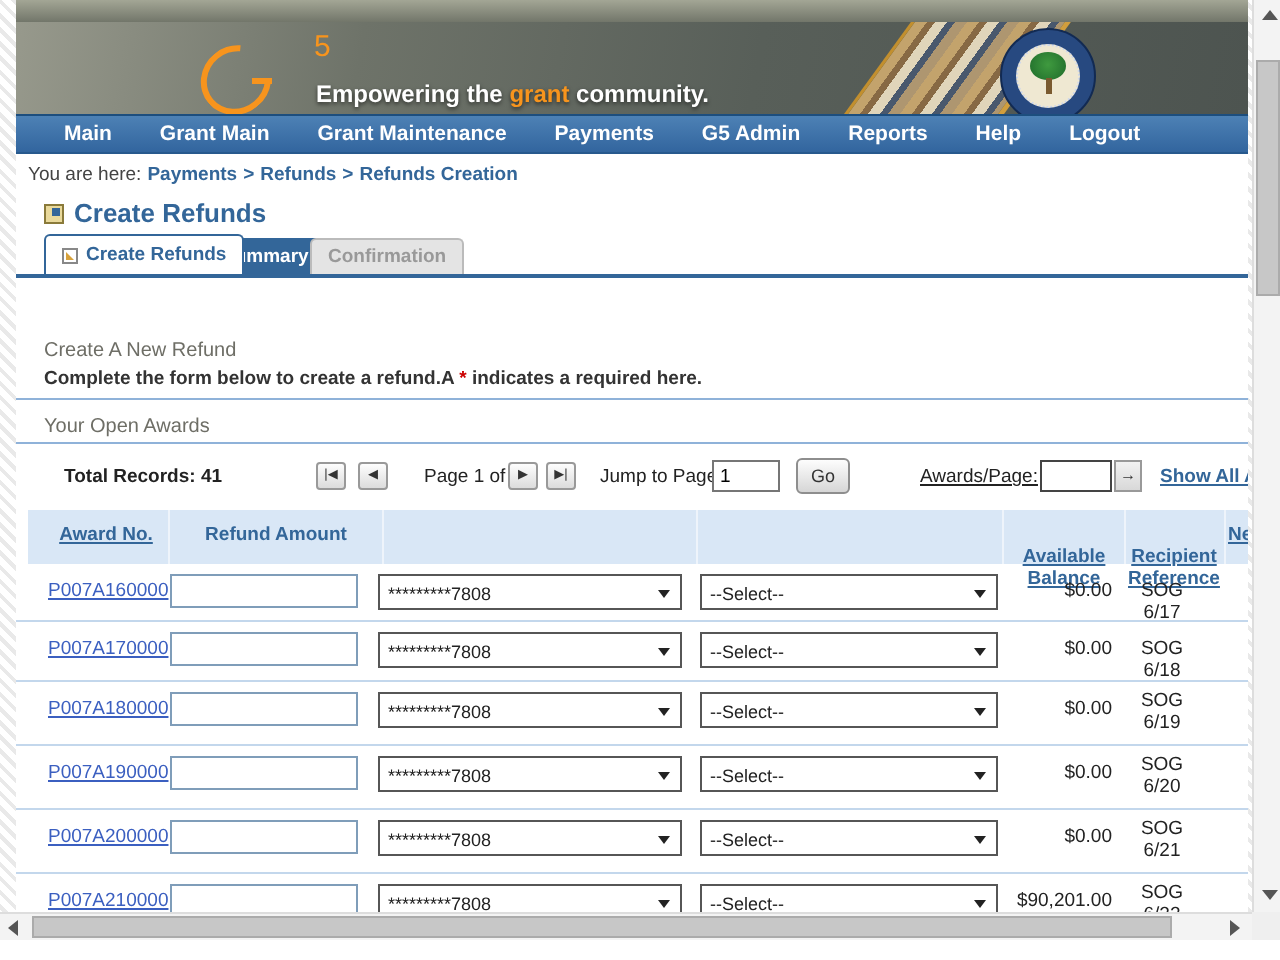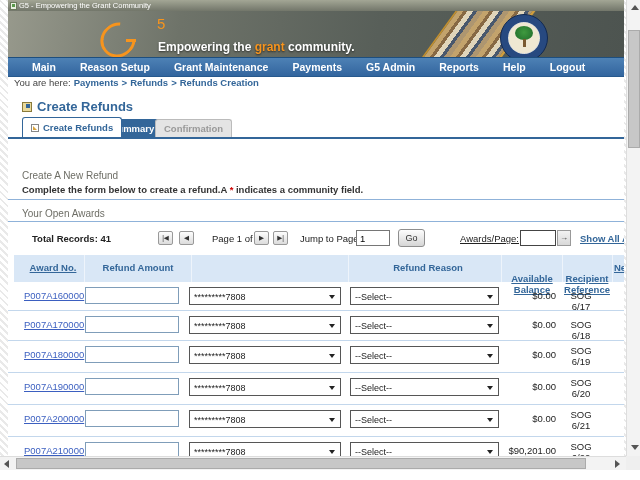--- a/index.html
+++ b/index.html
@@ -41,21 +41,21 @@
 
   
   .nav { position:absolute; left:0; top:57px; width:616px; height:20px;
          background:linear-gradient(#4d81b5,#32659e); border-top:1px solid #1d4e7e;
          border-bottom:1px solid #27598d; display:flex; align-items:center; }
   .nav a { color:#ffffff; font-size:10.5px; font-weight:bold; text-decoration:none; padding:0 12px; white-space:nowrap; }
   .nav a:first-child { margin-left:12px; }
 
   
   .breadcrumb { position:absolute; left:0; top:77px; width:616px; height:20px; display:flex;
-                font-size:9.5px; }
+                align-items:center; font-size:9.5px; }
   .breadcrumb .pre { color:#444; margin-left:6px; margin-right:3px; }
   .breadcrumb a { color:#336699; font-weight:bold; text-decoration:none; }
   .breadcrumb .sep { color:#336699; font-weight:bold; margin:0 3px; }
 
   
   .pagetitle { position:absolute; left:14px; top:99px; display:flex; align-items:center; gap:5px; }
   .pt-icon { width:10px; height:10px; background:#e9d99b; border:1px solid #8a7a3a; position:relative; }
   .pt-icon::after { content:""; position:absolute; right:1px; top:1px; width:4px; height:4px; background:#336699; }
   .pagetitle h1 { font-size:13px; color:#336699; font-weight:bold; }
 
@@ -138,42 +138,38 @@
   .corner { position:absolute; left:626px; top:456px; width:14px; height:14px; background:#efefef; }
   .bottomstrip { position:absolute; left:0; top:470px; width:640px; height:10px; background:#fff; }
 </style>
 </head>
 <body>
 
 <div id="app">
   <div id="content">
 
     <div class="titlebar">
-      <div class="titletab">
-        <span class="favicon"></span>
-        <span>G5 - Empowering the Grant Community</span>
-      </div>
     </div>
 
     <div class="banner">
       <div class="shelf"></div>
       <div class="g-ring"></div>
       <div class="g-bar"></div>
       <div class="g-five">5</div>
       <div class="tagline"><span>Empowering the </span><span class="accent">grant</span><span> community.</span></div>
       <div class="seal">
         <div class="seal-inner"></div>
         <div class="seal-tree"></div>
         <div class="seal-trunk"></div>
       </div>
     </div>
 
     <div class="nav">
       <a href="#">Main</a>
-      <a href="#">Reason Setup</a>
+      <a href="#">Grant Main</a>
       <a href="#">Grant Maintenance</a>
       <a href="#">Payments</a>
       <a href="#">G5 Admin</a>
       <a href="#">Reports</a>
       <a href="#">Help</a>
       <a href="#">Logout</a>
     </div>
 
     <div class="breadcrumb">
       <span class="pre">You are here:</span>
@@ -198,21 +194,21 @@
         <span>Summary</span>
       </div>
       <div class="tab disabled">
         <span>Confirmation</span>
       </div>
       <div class="underline"></div>
     </div>
 
 
     <div class="sec-title" style="top:170px">Create A New Refund</div>
-    <div class="instruction"><span>Complete the form below to create a refund.A </span><span class="star">*</span><span> indicates a community field.</span></div>
+    <div class="instruction"><span>Complete the form below to create a refund.A </span><span class="star">*</span><span> indicates a required here.</span></div>
     <div class="bluehr" style="top:199px"></div>
 
     <div class="sec-title" style="top:208px">Your Open Awards</div>
     <div class="bluehr" style="top:221px"></div>
 
     <div class="pagrow">
       <span class="tr-label">Total Records: 41</span>
       <button class="pg-btn" style="left:150px">|◀</button>
       <button class="pg-btn" style="left:171px">◀</button>
       <span class="pg-label">Page 1 of 2</span>
@@ -224,21 +220,20 @@
       <span class="pp-label">Awards/Page:</span>
       <input class="pp-input" value="" style="">
       <button class="pp-btn">→</button>
       <a href="#" class="showall">Show All Aw</a>
     </div>
 
     <div class="tablewrap">
       <div class="thead">
         <div class="th link" style="left:8px;width:62px">Award No.</div>
         <div class="th" style="left:71px;width:106px">Refund Amount</div>
-        <div class="th" style="left:335px;width:158px">Refund Reason</div>
         <div class="th two link" style="left:488px;width:60px;line-height:11px">Available Balance</div>
         <div class="th two link" style="left:549px;width:48px;line-height:11px">Recipient Reference</div>
         <div class="th link" style="left:600px;width:30px;text-align:left">Net</div>
         <div class="th-sep" style="left:70px"></div>
         <div class="th-sep" style="left:177px"></div>
         <div class="th-sep" style="left:334px"></div>
         <div class="th-sep" style="left:487px"></div>
         <div class="th-sep" style="left:548px"></div>
         <div class="th-sep" style="left:598px"></div>
       </div>

